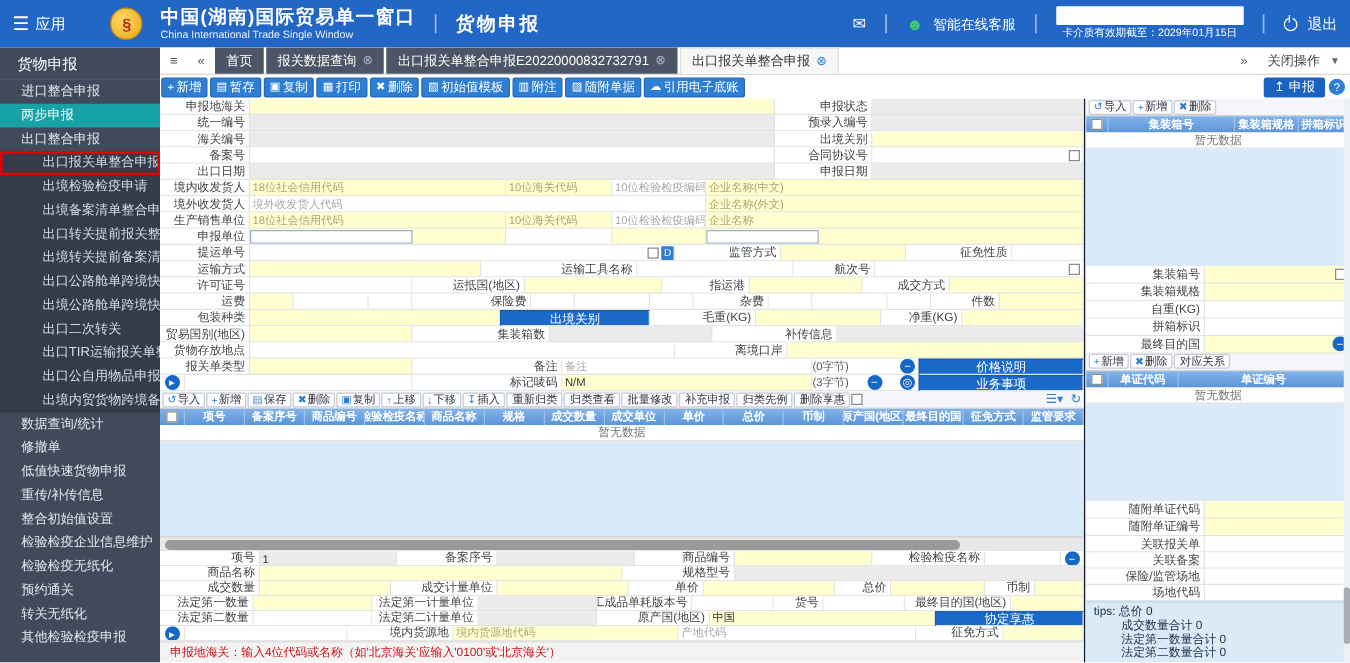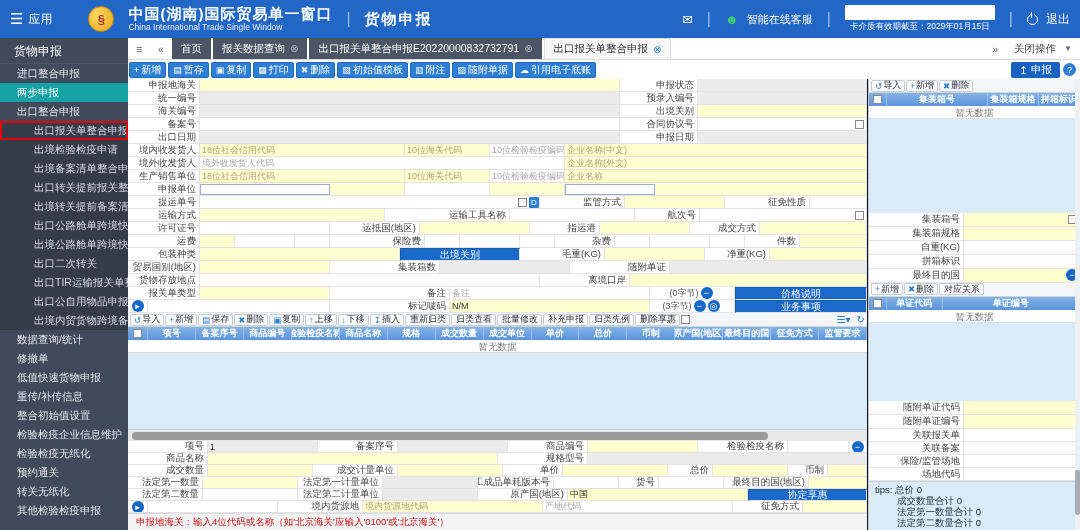--- a/index.html
+++ b/index.html
@@ -64,21 +64,21 @@
 .white{background:#fff}
 .grow{flex:1 1 auto}
 .ph{color:#b0a37a;font-size:9px;padding-left:2px}
 .phg{color:#a8a8a8;font-size:9px;padding-left:2px}
 .cb{width:9px;height:9px;border:1px solid #8a8a8a;background:#fff;display:inline-block;flex:none}
 .cell .cb-right{margin-left:auto;margin-right:2px}
 .inset{background:#fff;border:1px solid #9ab0d0;height:11px;display:inline-block}
 .bc{width:12px;height:12px;border-radius:50%;background:#1668c7;color:#fff;font-size:9px;line-height:12px;text-align:center;display:inline-block;flex:none;cursor:pointer}
 .dic{width:10px;height:11px;background:#2e7fd4;color:#fff;font-size:8px;line-height:11px;text-align:center;border-radius:1px;display:inline-block;cursor:pointer}
 .fbtn{background:#1b6ac9;color:#fff;font-size:10px;display:flex;align-items:center;justify-content:center;cursor:pointer;border:1px solid #155aab;border-bottom:1px solid #e3e3e3;border-right:1px solid #e3e3e3}
-.bytes{font-size:9px;color:#555;justify-content:center;gap:2px;padding-right:2px;background:#fff}
+.bytes{font-size:9px;color:#555;justify-content:space-between;gap:2px;padding-right:2px;background:#fff}
 
 .ttb{height:14px;background:#f4f6f9;border-bottom:1px solid #d5d5d5;display:flex;align-items:center;gap:1px;padding:0 2px;flex:none}
 .mbtn{border:1px solid #c6cdd6;background:#fdfdfd;height:12px;font-size:9px;color:#334;display:inline-flex;align-items:center;gap:1px;padding:0 3px;border-radius:2px;cursor:pointer;white-space:nowrap}
 .mbtn .ic{color:#2e7fd4;font-size:8.5px}
 .ttb-right{margin-left:auto;display:flex;gap:6px;color:#2e7fd4;font-size:10px}
 .thead{height:13px;display:flex;background:linear-gradient(#83b3e8,#5a94da);color:#fff;font-size:9px;font-weight:bold;flex:none}
 .th{display:flex;align-items:center;justify-content:center;border-right:1px solid #9cc0ea;overflow:hidden;white-space:nowrap;flex:3 1 0}
 .th.cbcol{flex:0 0 20px}
 .nodata{height:13px;line-height:13px;text-align:center;color:#777;font-size:9.5px;background:#fff;border-bottom:1px solid #e0e0e0;flex:none}
 .bluearea{flex:1 1 auto;background:#d9eaf8}
@@ -427,21 +427,21 @@
             <div class="cell yellow" style="width:100px"></div>
             <div class="cell lbl" style="width:65px">净重(KG)</div>
             <div class="cell yellow grow"></div>
           </div>
 
         <div class="fr">
             <div class="cell lbl" style="width:72px">贸易国别(地区)</div>
             <div class="cell yellow" style="width:130px"></div>
             <div class="cell lbl" style="width:110px">集装箱数</div>
             <div class="cell gray" style="width:130px"></div>
-            <div class="cell lbl" style="width:100px">随附单证</div>
+            <div class="cell lbl" style="width:100px">补传信息</div>
             <div class="cell gray grow"></div>
           </div>
 
         <div class="fr">
             <div class="cell lbl" style="width:72px">货物存放地点</div>
             <div class="cell white" style="width:340px"></div>
             <div class="cell lbl" style="width:90px">离境口岸</div>
             <div class="cell yellow grow"></div>
           </div>
 

